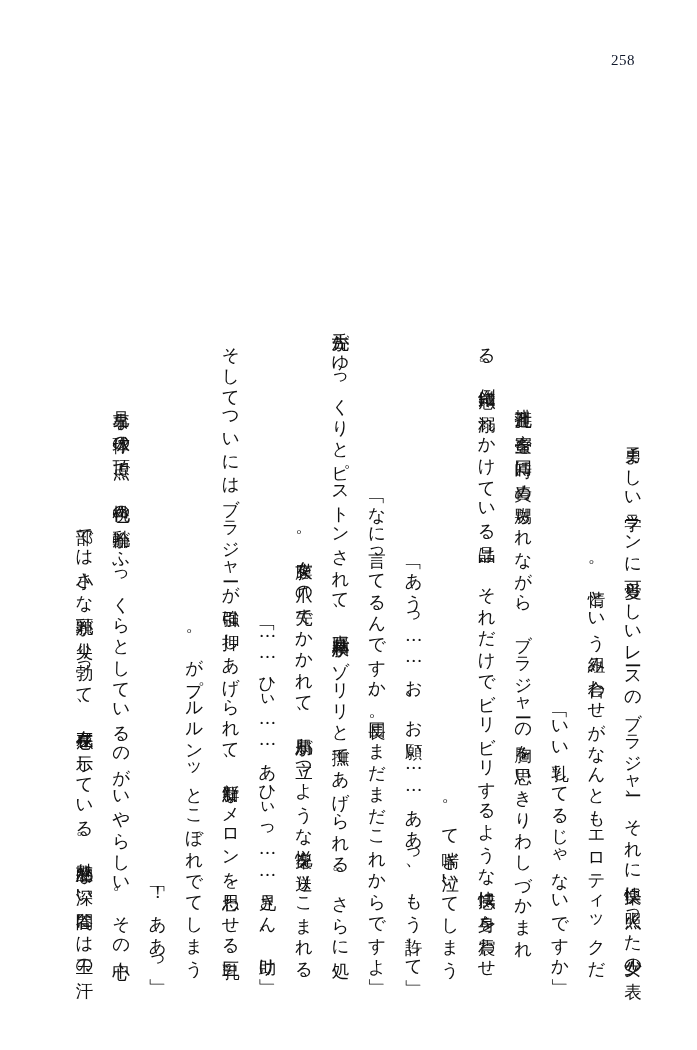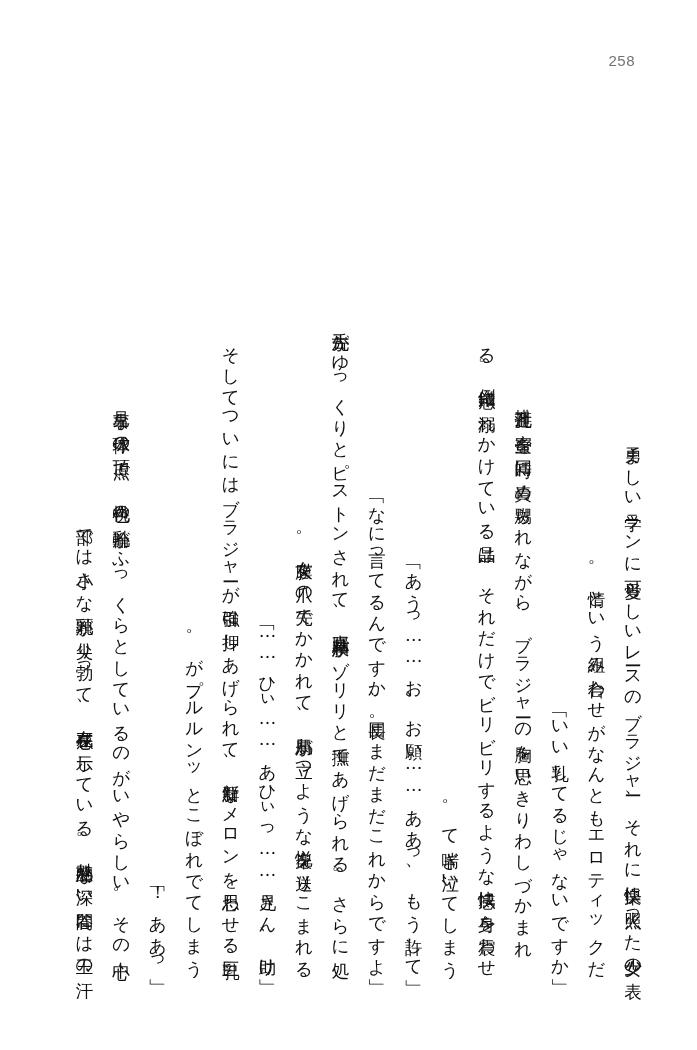--- a/index.html
+++ b/index.html
@@ -21,22 +21,22 @@
     background: #ffffff;
     box-sizing: border-box;
   }
   
   .page-number {
     position: absolute;
     top: 52px;
     right: 62px;
     font-size: 15px;
     letter-spacing: 0.5px;
-    color: #737373;
-    font-family: Liberation Sans, sans-serif;
+    color: #0f172a;
+    font-family: Liberation Serif, serif;
   }
   
   .text-block {
     position: absolute;
     top: 100px;
     right: 56px;
     left: 56px;
     height: 870px;
     display: flex;
     flex-direction: row;          

